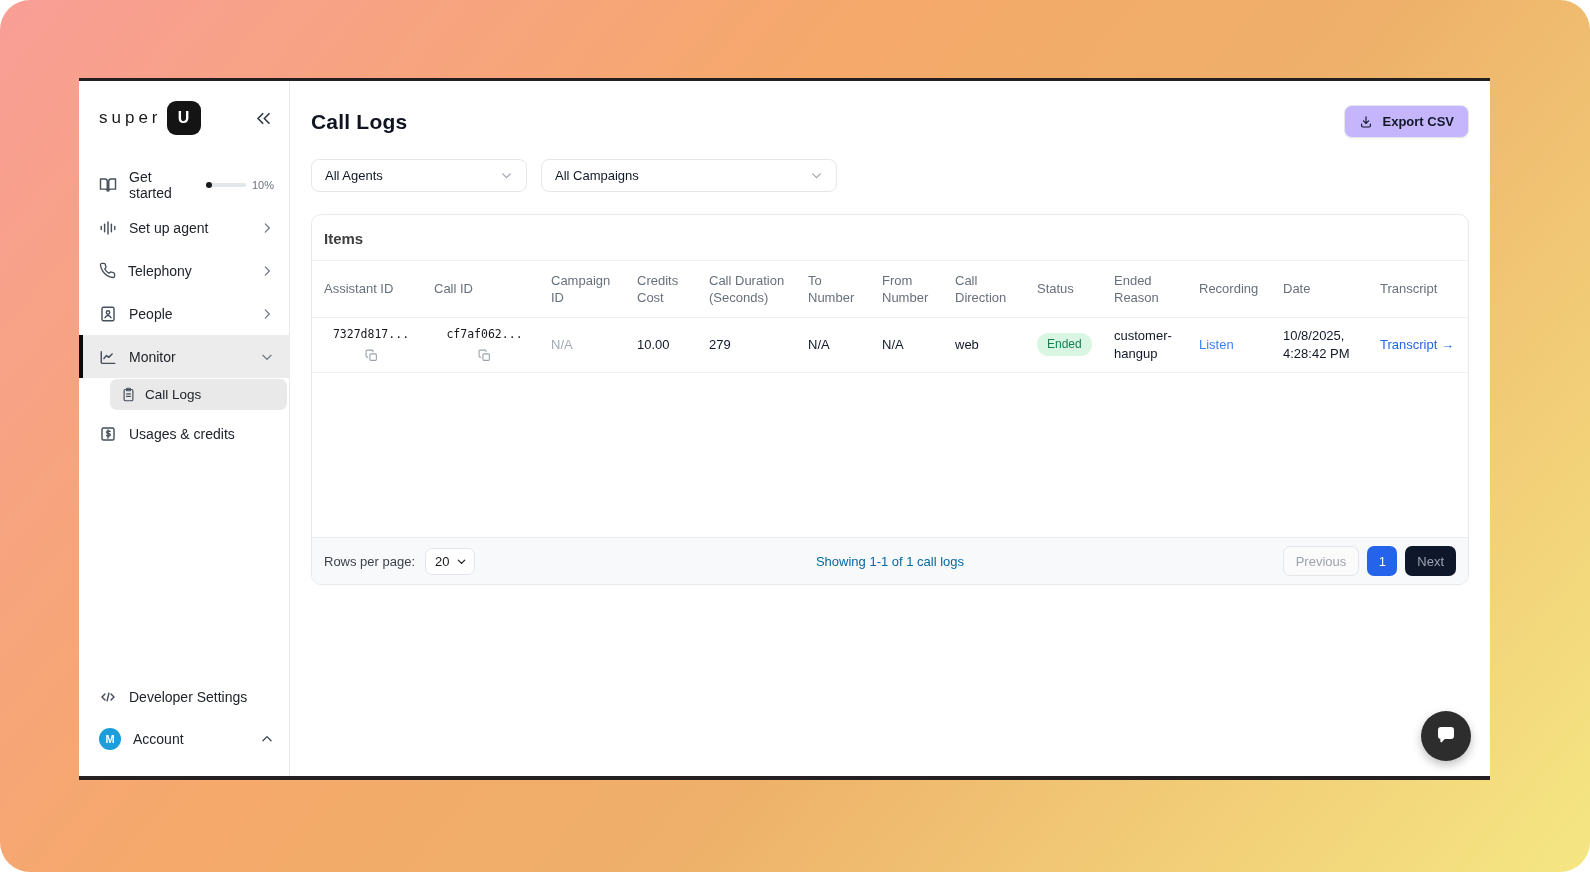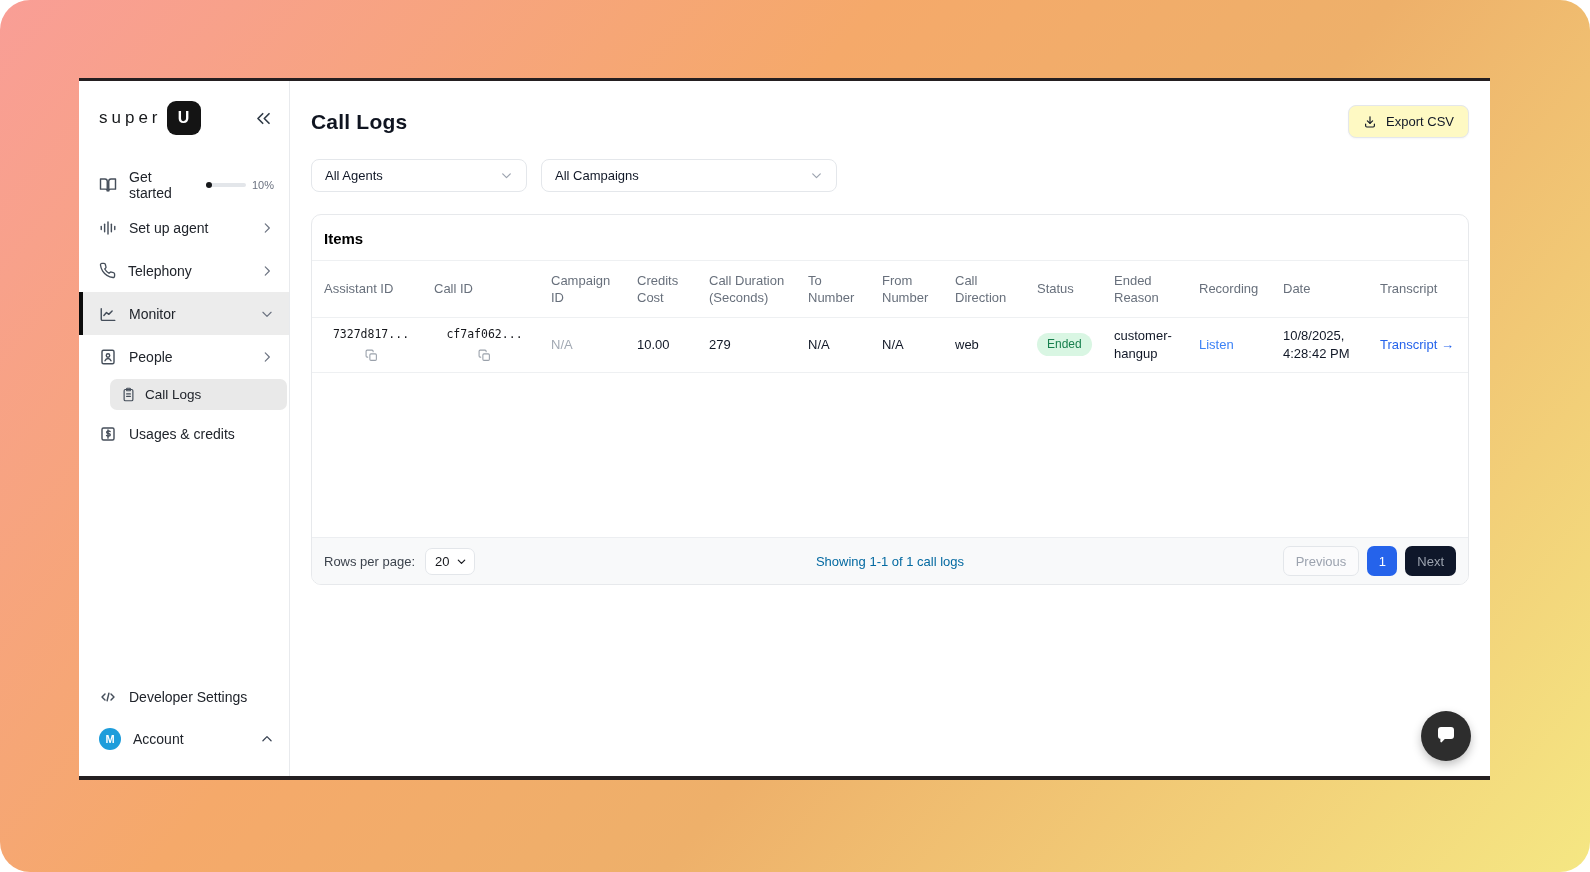--- a/index.html
+++ b/index.html
@@ -38,32 +38,32 @@
   .progress-label { font-size: 11px; color: #6b7280; }
   .sidebar-bottom { padding: 8px 15px 16px 20px; }
   .bottom-item { height: 42px; display: flex; align-items: center; gap: 12px; font-size: 14px; color: #20242b; cursor: pointer; }
   .avatar { width: 22px; height: 22px; border-radius: 50%; background: #1e9ddb; color: #fff;
     font-size: 11px; font-weight: 700; display: flex; align-items: center; justify-content: center; }
   
   .main { flex: 1 1 auto; padding: 0 21px; position: relative; background: #fff; }
   .page-header { display: flex; align-items: center; justify-content: space-between; margin-top: 24px; }
   .page-title { font-size: 21px; font-weight: 700; color: #0f1420; letter-spacing: .2px; }
   .export-btn { height: 33px; display: flex; align-items: center; gap: 9px; padding: 0 14px;
-    border: 1px solid #e4e7eb; border-radius: 8px; background: #fef9c3; font-size: 13px; color: #111827;
-    cursor: pointer; box-shadow: 0 1px 2px rgba(16,24,40,.04); }
+    border: 1px solid #e4e7eb; border-radius: 8px; background: #c4b5fd; font-size: 13px; color: #111827;
+    cursor: pointer; box-shadow: 0 1px 2px rgba(16,24,40,.04); font-weight: bold; }
   .filters { display: flex; gap: 14px; margin-top: 21px; }
   .select-box { height: 33px; border: 1px solid #e4e7eb; border-radius: 8px; background: #fff;
     display: flex; align-items: center; justify-content: space-between; padding: 0 13px; font-size: 13px;
     color: #111827; font-weight: 500; cursor: pointer; }
   .select-agents { width: 216px; }
   .select-campaigns { width: 296px; }
   
   .card { margin-top: 22px; border: 1px solid #e7e9ec; border-radius: 10px; height: 371px;
     display: flex; flex-direction: column; overflow: hidden; background: #fff; }
-  .card-title { padding: 15px 12px 13px; font-size: 15px; font-weight: 700; color: #000000;
+  .card-title { padding: 15px 12px 13px; font-size: 15px; font-weight: 700; color: #404040;
     border-bottom: 1px solid #eef0f2; }
   table { width: 100%; border-collapse: collapse; table-layout: fixed; }
   th { font-size: 13px; font-weight: 400; color: #68707c; text-align: left; vertical-align: middle;
     padding: 6px 8px; line-height: 1.32; height: 56px; }
   th:first-child, td:first-child { padding-left: 12px; }
   thead tr { border-bottom: 1px solid #eef0f2; }
   tbody tr { border-bottom: 1px solid #eef0f2; }
   td { font-size: 13px; color: #111827; vertical-align: middle; padding: 9px 8px; line-height: 1.35; height: 55px; }
   .mono-cell { display: flex; align-items: center; gap: 7px; flex-direction: column; }
   .mono { font-family: "DejaVu Sans Mono", monospace; font-size: 11.5px; color: #16181d; white-space: nowrap; }
@@ -152,47 +152,47 @@
             </svg>
         </span>
         <span>Telephony</span>
         <span class="chev">
           <svg width="14" height="14" viewBox="0 0 24 24" fill="none" stroke="#6b7280" stroke-width="2" stroke-linecap="round" stroke-linejoin="round">
               <polyline points="9 5 16 12 9 19"></polyline>
             </svg>
         </span>
       </div>
 
+      <div class="nav-item">
+        <span class="icon">
+          <svg width="18" height="18" viewBox="0 0 24 24" fill="none" stroke="currentColor" stroke-width="1.9" stroke-linecap="round" stroke-linejoin="round">
+              <rect x="4" y="3" width="16" height="18" rx="2"></rect>
+              <circle cx="12" cy="10" r="2.3"></circle>
+              <path d="M8 17c.8-2 2.3-3 4-3s3.2 1 4 3"></path>
+            </svg>
+        </span>
+        <span>People</span>
+        <span class="chev">
+          <svg width="14" height="14" viewBox="0 0 24 24" fill="none" stroke="#6b7280" stroke-width="2" stroke-linecap="round" stroke-linejoin="round">
+              <polyline points="9 5 16 12 9 19"></polyline>
+            </svg>
+        </span>
+      </div>
+
       <div class="nav-item active">
         <span class="icon">
           <svg width="18" height="18" viewBox="0 0 24 24" fill="none" stroke="currentColor" stroke-width="1.9" stroke-linecap="round" stroke-linejoin="round">
               <path d="M3 5v14a1.5 1.5 0 0 0 1.5 1.5H21"></path>
               <path d="M6.5 14l3.5-4 3 2.5L17.5 8"></path>
             </svg>
         </span>
         <span>Monitor</span>
         <span class="chev">
           <svg width="14" height="14" viewBox="0 0 24 24" fill="none" stroke="#6b7280" stroke-width="2" stroke-linecap="round" stroke-linejoin="round">
               <polyline points="5 9 12 16 19 9"></polyline>
-            </svg>
-        </span>
-      </div>
-
-      <div class="nav-item">
-        <span class="icon">
-          <svg width="18" height="18" viewBox="0 0 24 24" fill="none" stroke="currentColor" stroke-width="1.9" stroke-linecap="round" stroke-linejoin="round">
-              <rect x="4" y="3" width="16" height="18" rx="2"></rect>
-              <circle cx="12" cy="10" r="2.3"></circle>
-              <path d="M8 17c.8-2 2.3-3 4-3s3.2 1 4 3"></path>
-            </svg>
-        </span>
-        <span>People</span>
-        <span class="chev">
-          <svg width="14" height="14" viewBox="0 0 24 24" fill="none" stroke="#6b7280" stroke-width="2" stroke-linecap="round" stroke-linejoin="round">
-              <polyline points="9 5 16 12 9 19"></polyline>
             </svg>
         </span>
       </div>
 
       <div class="sub-item">
         <span class="icon">
           <svg width="15" height="15" viewBox="0 0 24 24" fill="none" stroke="currentColor" stroke-width="1.9" stroke-linecap="round" stroke-linejoin="round">
               <rect x="5" y="4" width="14" height="18" rx="2"></rect>
               <rect x="9" y="2" width="6" height="4" rx="1"></rect>
               <line x1="9" y1="11" x2="15" y2="11"></line>

